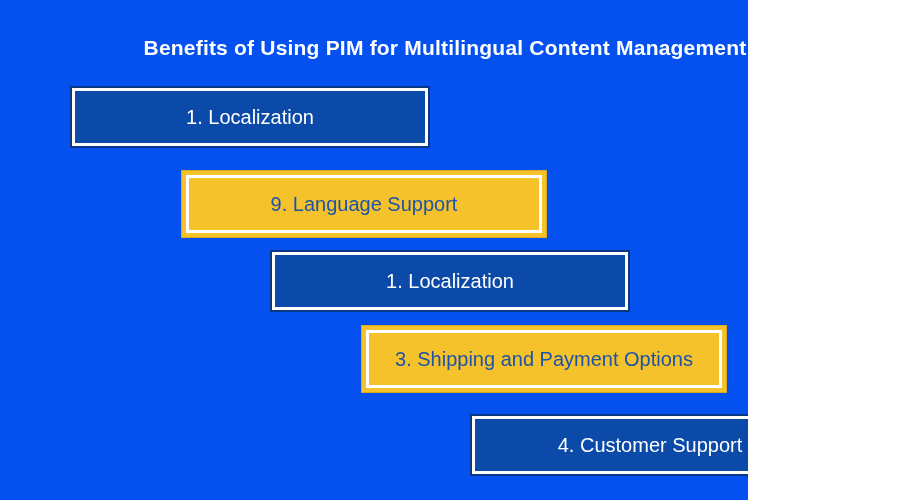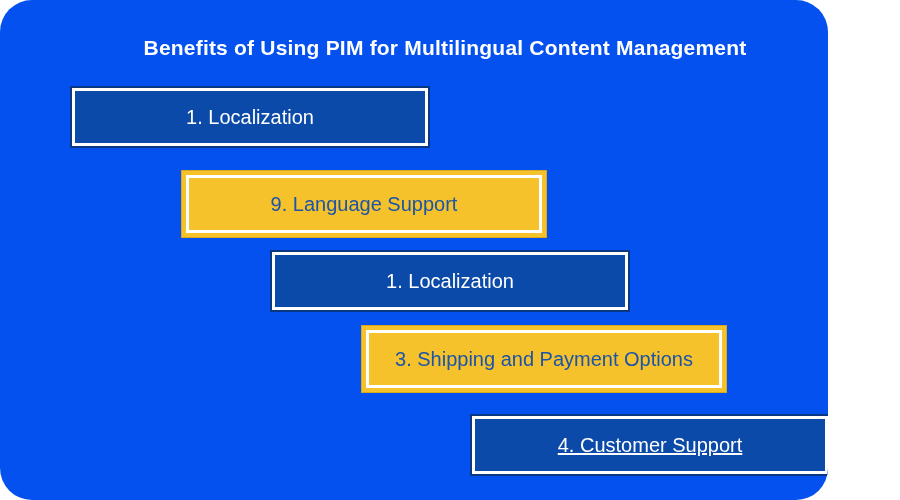--- a/index.html
+++ b/index.html
@@ -2,25 +2,24 @@
 <html style="--background: #0451F0; --box-blue: #0B4AA8; --box-yellow: #F5C22C; --text-on-blue: #FFFFFF; --text-on-yellow: #1B54A8; --title-text: #FFFFFF; --border: #FFFFFF; --outline-blue: #0A3782; --outline-gold: #D9A81C;"><head>
 <meta charset="utf-8">
 <style>
   html, body {
     margin: 0;
     padding: 0;
     font-family: "Liberation Sans", sans-serif;
   }
   .canvas {
     position: relative;
-    width: 828px;
+    width: 748px;
     height: 500px;
     overflow: hidden;
     background: var(--background, #0451F0);
-    border-radius: 32px;
   }
   .title {
     position: absolute;
     top: 36px;
     left: 0;
     width: 890px;
     margin: 0;
     text-align: center;
     font-size: 21px;
     font-weight: 700;
@@ -45,21 +44,21 @@
   }
   .card.yellow {
     background: var(--box-yellow, #F5C22C);
     color: var(--text-on-yellow, #1B54A8);
     box-shadow: 0 0 0 4px var(--box-yellow, #F5C22C), 0 0 0 5px var(--outline-gold, #D9A81C);
   }
   .pos1 { left: 72px;  top: 88px;  }
   .pos2 { left: 186px; top: 175px; }
   .pos3 { left: 272px; top: 252px; }
   .pos4 { left: 366px; top: 330px; }
-  .pos5 { left: 472px; top: 416px; text-decoration: underline; }
+  .pos5 { left: 472px; top: 416px; }
   .card-label {
     white-space: nowrap;
   }
 </style>
 </head>
 <body>
 
 <div class="canvas">
 
   <h1 class="title">Benefits of Using PIM for Multilingual Content Management</h1>

